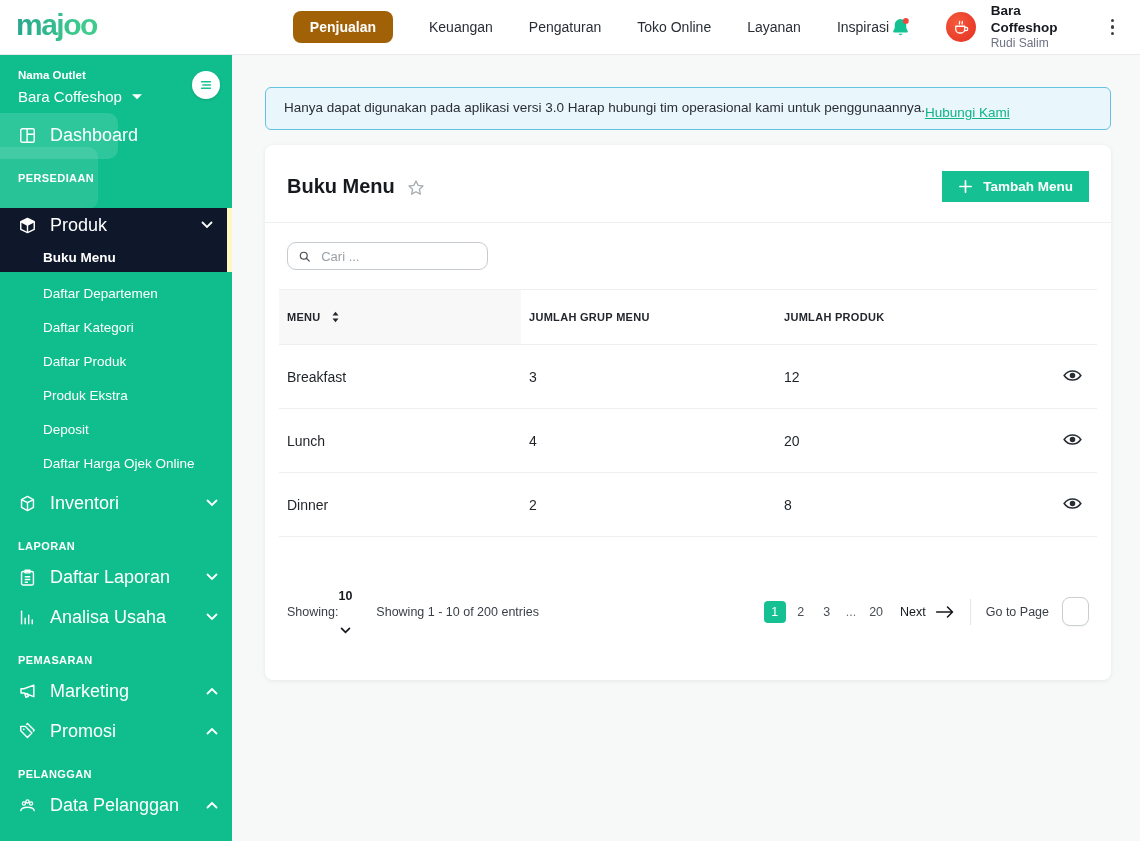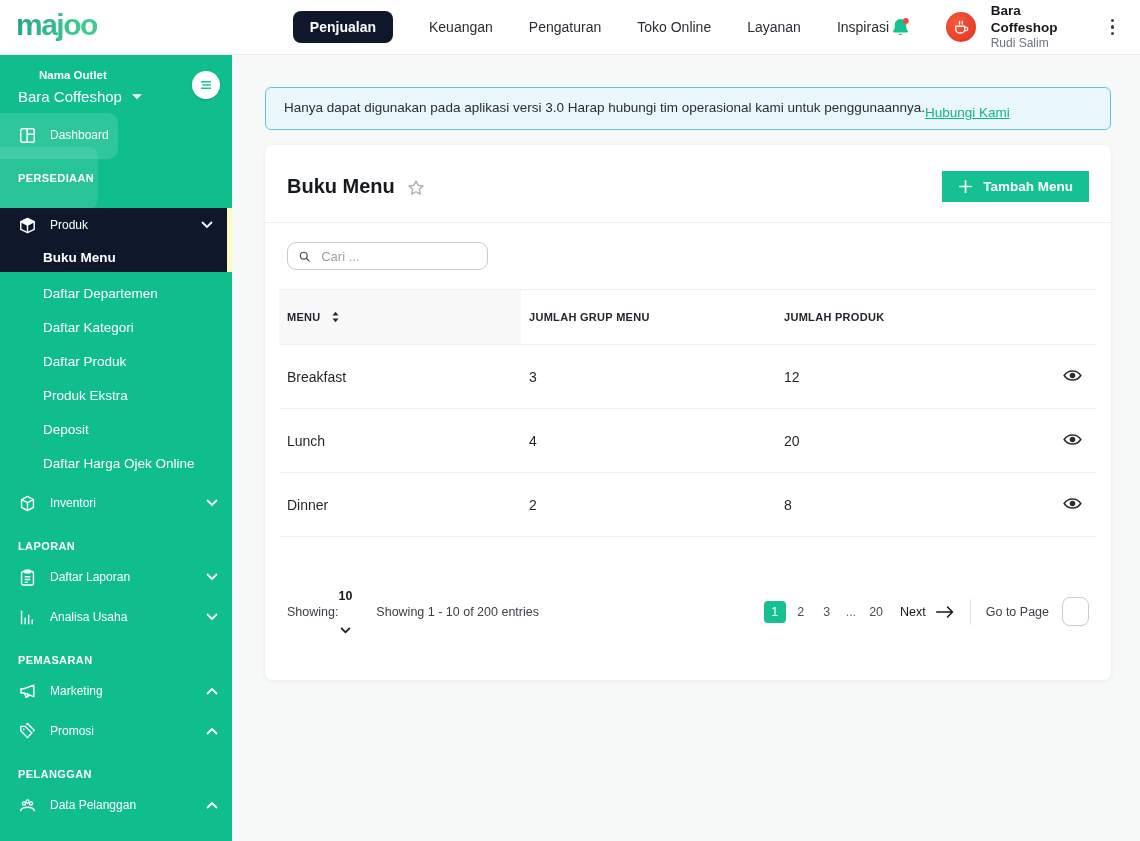--- a/index.html
+++ b/index.html
@@ -16,21 +16,21 @@
     position:relative; z-index:5;
   }
   .logo {
     font-size:30px; font-weight:bold; letter-spacing:-1.5px; line-height:1;
     background:linear-gradient(90deg,#27a68e 0%,#3ecb8d 80%);
     -webkit-background-clip:text; background-clip:text; color:transparent;
     padding-bottom:4px;
   }
   .topnav { display:flex; align-items:center; gap:36px; margin-left:196px; font-size:14px; color:#2A2E34; white-space:nowrap; }
   .topnav .navitem { cursor:pointer; }
-  .topnav .pill { background:#0f172a; color:#fff; padding:8px 17px; border-radius:8px; font-weight:bold; }
+  .topnav .pill { background:#a16207; color:#fff; padding:8px 17px; border-radius:8px; font-weight:bold; }
   .top-right { margin-left:auto; display:flex; align-items:center; gap:15px; }
   .bell-wrap { position:relative; width:24px; height:24px; display:flex; align-items:center; justify-content:center; margin-right:18px; }
   .avatar {
     width:30px; height:30px; border-radius:50%;
     background:radial-gradient(circle at 35% 35%, #F4593B, #E42F22);
     display:flex; align-items:center; justify-content:center; flex-shrink:0;
   }
   .user-text { line-height:1.25; }
   .user-name { font-size:13.5px; font-weight:bold; color:#16191D; }
   .user-sub  { font-size:12px; color:#6B7280; }
@@ -39,30 +39,30 @@
 
   
   .layout { display:flex; height:786px; }
 
   
   .sidebar { width:232px; flex-shrink:0; background:#10BE8D; color:#fff; position:relative; overflow:hidden; }
   .deco1 { position:absolute; left:-34px; top:58px; width:152px; height:46px; background:rgba(255,255,255,.13); border-radius:10px; }
   .deco2 { position:absolute; left:-14px; top:92px; width:112px; height:62px; background:rgba(255,255,255,.10); border-radius:10px; }
   .side-inner { position:relative; z-index:2; padding-top:14px; }
   .outlet { padding:0 18px; position:relative; }
-  .outlet-label { font-size:11.5px; font-weight:bold;margin-left:21px; }
+  .outlet-label { font-size:11.5px; font-weight:bold; }
   .outlet-name { font-size:15px; margin-top:7px; display:flex; align-items:center; gap:9px; cursor:pointer; }
   .collapse-btn {
     position:absolute; right:12px; top:2px; width:28px; height:28px;
     background:#fff; border-radius:50%; display:flex; align-items:center; justify-content:center;
     cursor:pointer; box-shadow:0 1px 3px rgba(0,0,0,.15);
   }
   .side-item {
     height:34px; display:flex; align-items:center; gap:13px;
-    padding:0 14px 0 18px; font-size:12px; cursor:pointer; margin-top:6px;
+    padding:0 14px 0 18px; font-size:18px; cursor:pointer; margin-top:6px;
   }
   .side-item .chev { margin-left:auto; display:flex; }
   .section-label { font-size:11px; font-weight:bold; letter-spacing:.4px; padding:0 18px; margin-top:20px; }
   .active-block { background:#0f172a; border-right:5px solid #fef9c3; margin-top:24px; }
   .active-block .side-item { margin-top:0; }
   .sub-item { height:34px; display:flex; align-items:center; padding-left:43px; font-size:13.5px; cursor:pointer; }
   .sub-item.current { height:30px; font-weight:bold; }
 
   
   .main { flex:1; padding:32px 29px 0 33px; }

